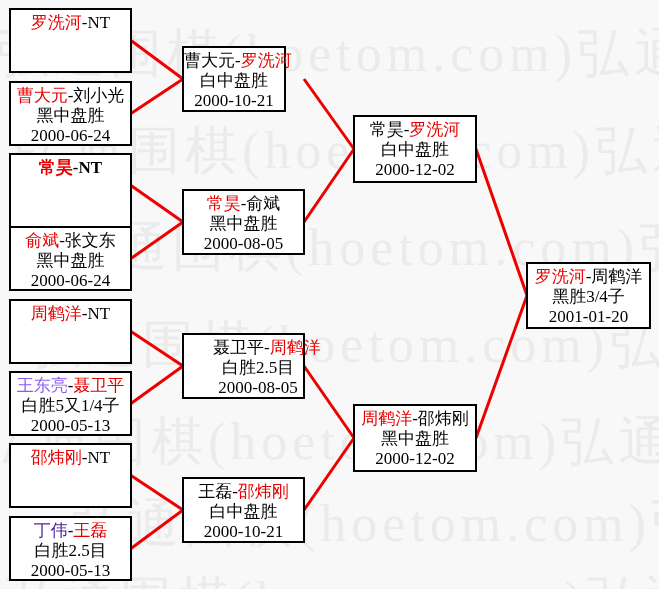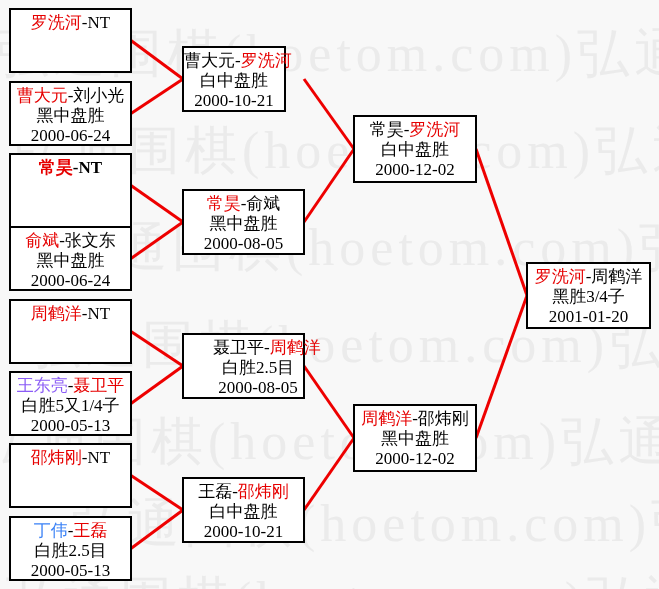--- a/index.html
+++ b/index.html
@@ -131,21 +131,21 @@
     <div class="bl">2000-05-13</div>
   </div>
 
   <div class="box b6">
     <div class="bl"><span style="color: rgb(230, 0, 0);">邵炜刚</span><span>-</span><span style="color: rgb(0, 0, 0);">NT</span></div>
     <div class="bl"></div>
     <div class="bl"></div>
   </div>
 
   <div class="box b7">
-    <div class="bl"><span style="color: #3b82f6;">丁伟</span><span>-</span><span style="color: rgb(230, 0, 0);">王磊</span></div>
+    <div class="bl"><span style="color: #4c1d95;">丁伟</span><span>-</span><span style="color: rgb(230, 0, 0);">王磊</span></div>
     <div class="bl">白胜2.5目</div>
     <div class="bl">2000-05-13</div>
   </div>
 
   <div class="box b8">
     <div class="bl"><span style="color: rgb(0, 0, 0);">曹大元</span><span>-</span><span style="color: rgb(230, 0, 0);">罗洗河</span></div>
     <div class="bl">白中盘胜</div>
     <div class="bl">2000-10-21</div>
   </div>
 

